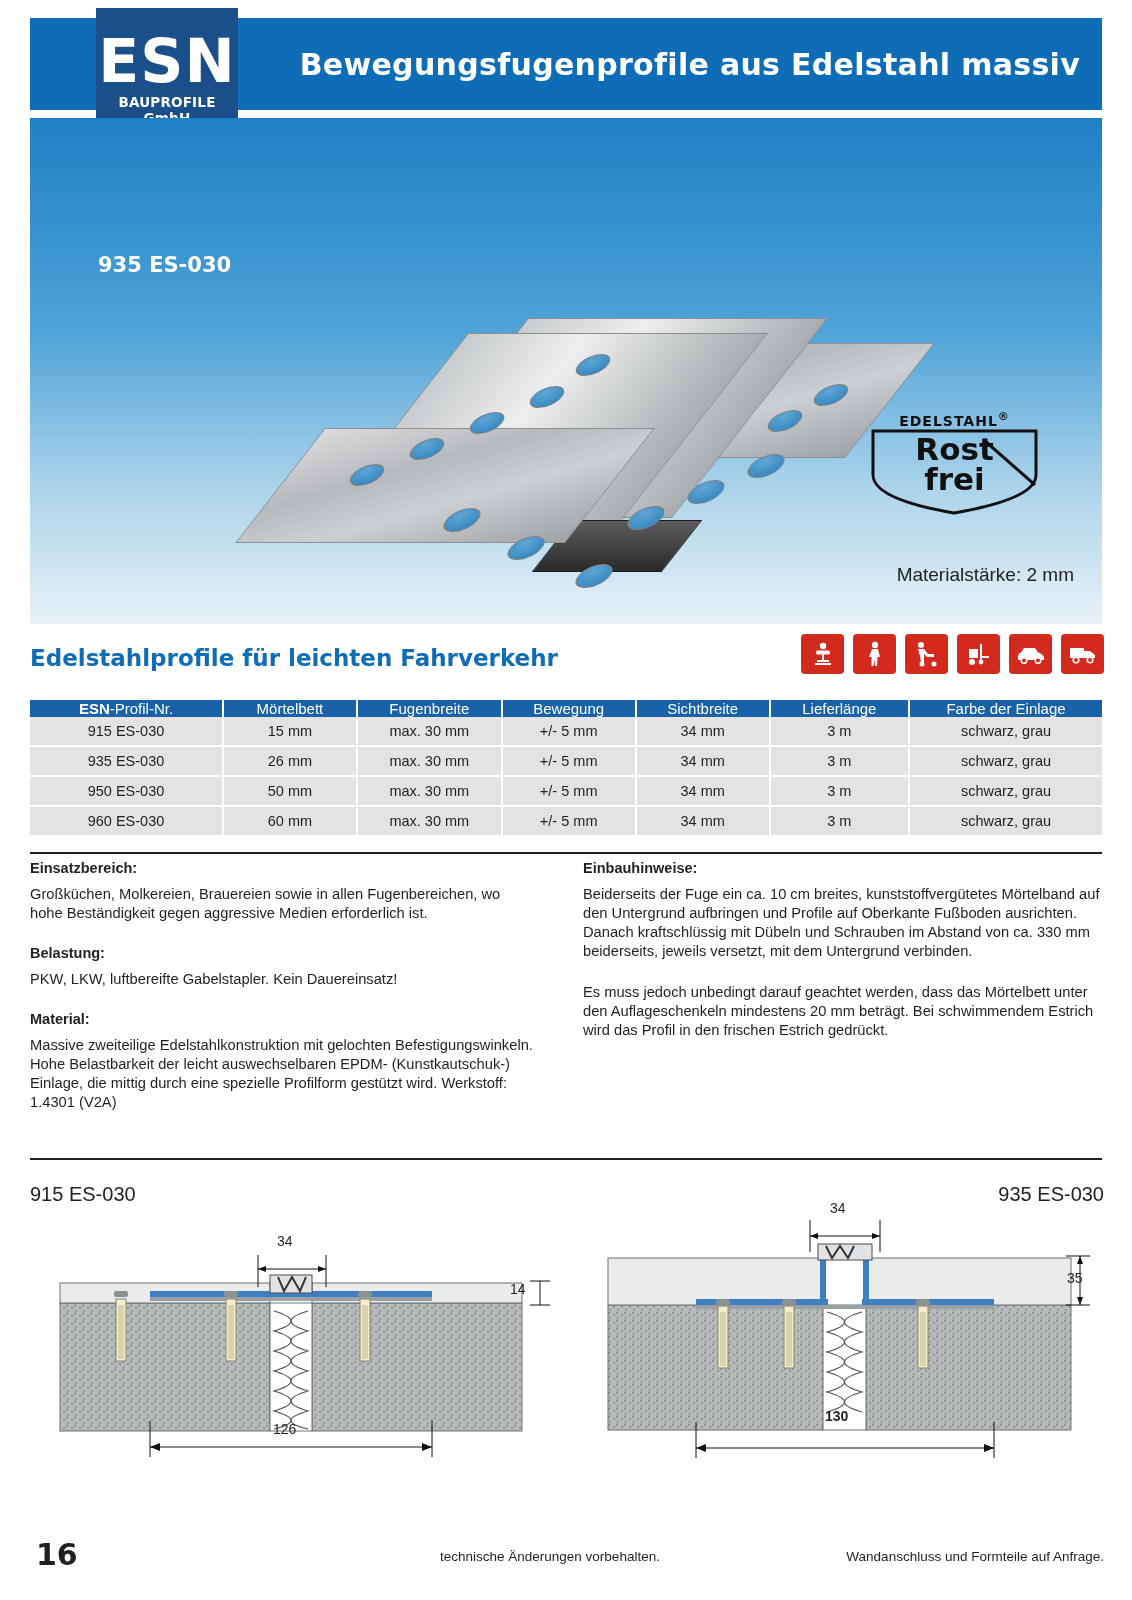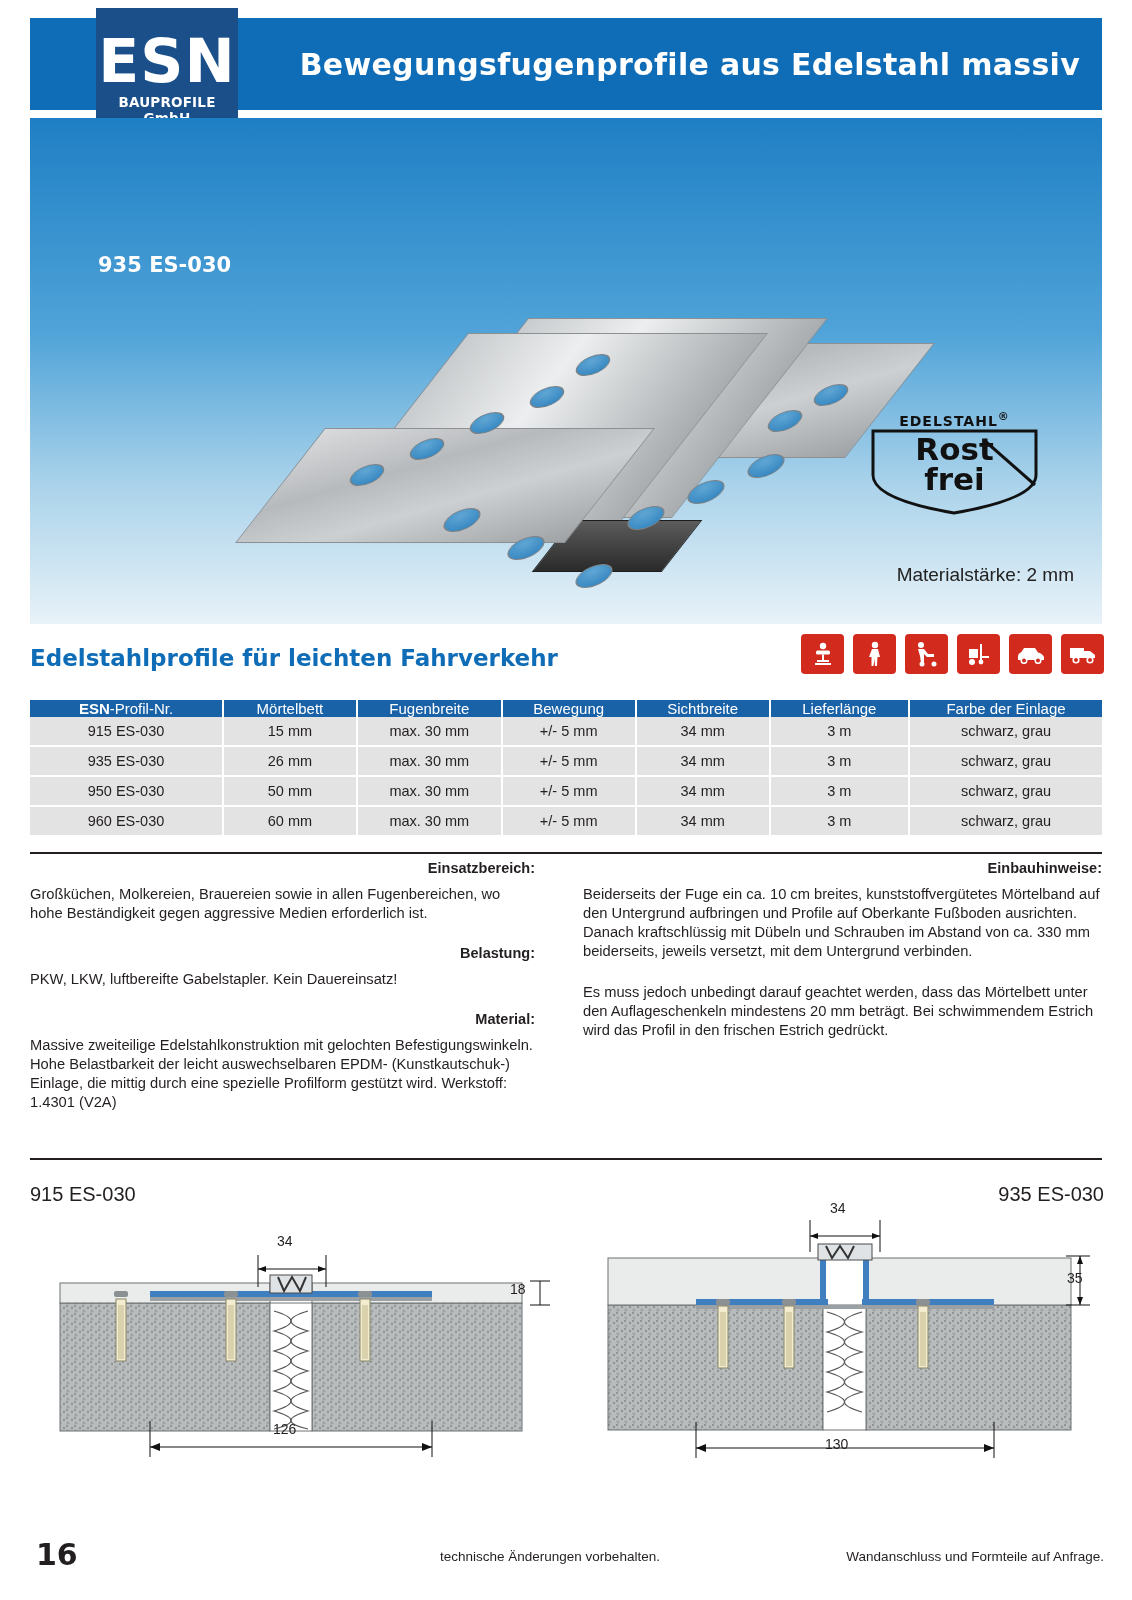--- a/index.html
+++ b/index.html
@@ -143,21 +143,21 @@
   table.spec th b { font-weight:bold; }
   table.spec td {
     background:#e3e3e3; text-align:center; padding:6px 4px;
     border-right:2px solid #ffffff; border-bottom:2px solid #ffffff;
   }
   table.spec td:last-child { border-right:none; }
 
   
   .col-left { position:absolute; left:30px; top:860px; width:505px; }
   .col-right { position:absolute; left:583px; top:860px; width:519px; }
-  .blk-head { font-weight:bold; font-size:14.5px; margin-bottom:9px;text-align:right; }
+  .blk-head { font-weight:bold; font-size:14.5px; margin-bottom:9px; }
   .blk-body { font-size:14.7px; line-height:19px; margin-bottom:22px; }
 
   .rule { position:absolute; left:30px; width:1072px; height:2px; background:#231f20; }
 
   
   .draw-label-left { position:absolute; left:30px; top:1183px; font-size:20px; }
   .draw-label-right { position:absolute; right:28px; top:1183px; font-size:20px; }
 
   .dwg { position:absolute; }
   .dwg svg { display:block; }
@@ -409,21 +409,21 @@
     <line x1="500" y1="80" x2="520" y2="80" stroke="#111"></line>
     <line x1="510" y1="56" x2="510" y2="80" stroke="#111"></line>
 
     <line x1="120" y1="196" x2="120" y2="232" stroke="#111"></line>
     <line x1="402" y1="196" x2="402" y2="232" stroke="#111"></line>
     <line x1="120" y1="222" x2="402" y2="222" stroke="#111"></line>
     <polygon points="120,222 130,218 130,226" fill="#111"></polygon>
     <polygon points="402,222 392,218 392,226" fill="#111"></polygon>
   </svg>
   <div style="position:absolute; left:247px; top:8px; font-size:14px;">34</div>
-  <div style="position:absolute; left:480px; top:56px; font-size:14px;">18</div>
+  <div style="position:absolute; left:480px; top:56px; font-size:14px;">14</div>
   <div style="position:absolute; left:243px; top:196px; font-size:14px;">126</div>
 </div>
 
 <div class="dwg" style="left:588px; top:1200px;">
   <svg width="514" height="265" viewBox="0 0 514 265">
     <defs>
       <pattern id="conc2" width="8" height="8" patternUnits="userSpaceOnUse">
         <rect width="8" height="8" fill="#b9bcbd"></rect>
         <circle cx="2" cy="3" r="1.2" fill="#8f9395"></circle>
         <circle cx="6" cy="6" r="1.6" fill="#9fa3a5"></circle>
@@ -471,18 +471,18 @@
     <polygon points="492,105 489,97 495,97" fill="#111"></polygon>
 
     <line x1="108" y1="222" x2="108" y2="258" stroke="#111"></line>
     <line x1="406" y1="222" x2="406" y2="258" stroke="#111"></line>
     <line x1="108" y1="248" x2="406" y2="248" stroke="#111"></line>
     <polygon points="108,248 118,244 118,252" fill="#111"></polygon>
     <polygon points="406,248 396,244 396,252" fill="#111"></polygon>
   </svg>
   <div style="position:absolute; left:242px; top:0px; font-size:14px;">34</div>
   <div style="position:absolute; left:479px; top:70px; font-size:14px;">35</div>
-  <div style="position:absolute; left:237px; top:236px; font-size:14px;">130</div>
+  <div style="position:absolute; left:237px; top:208px; font-size:14px;font-weight:bold;">130</div>
 </div>
 
 <div class="page-num">16</div>
 <div class="foot-center">technische Änderungen vorbehalten.</div>
 <div class="foot-right">Wandanschluss und Formteile auf Anfrage.</div>
 
 </body></html>

